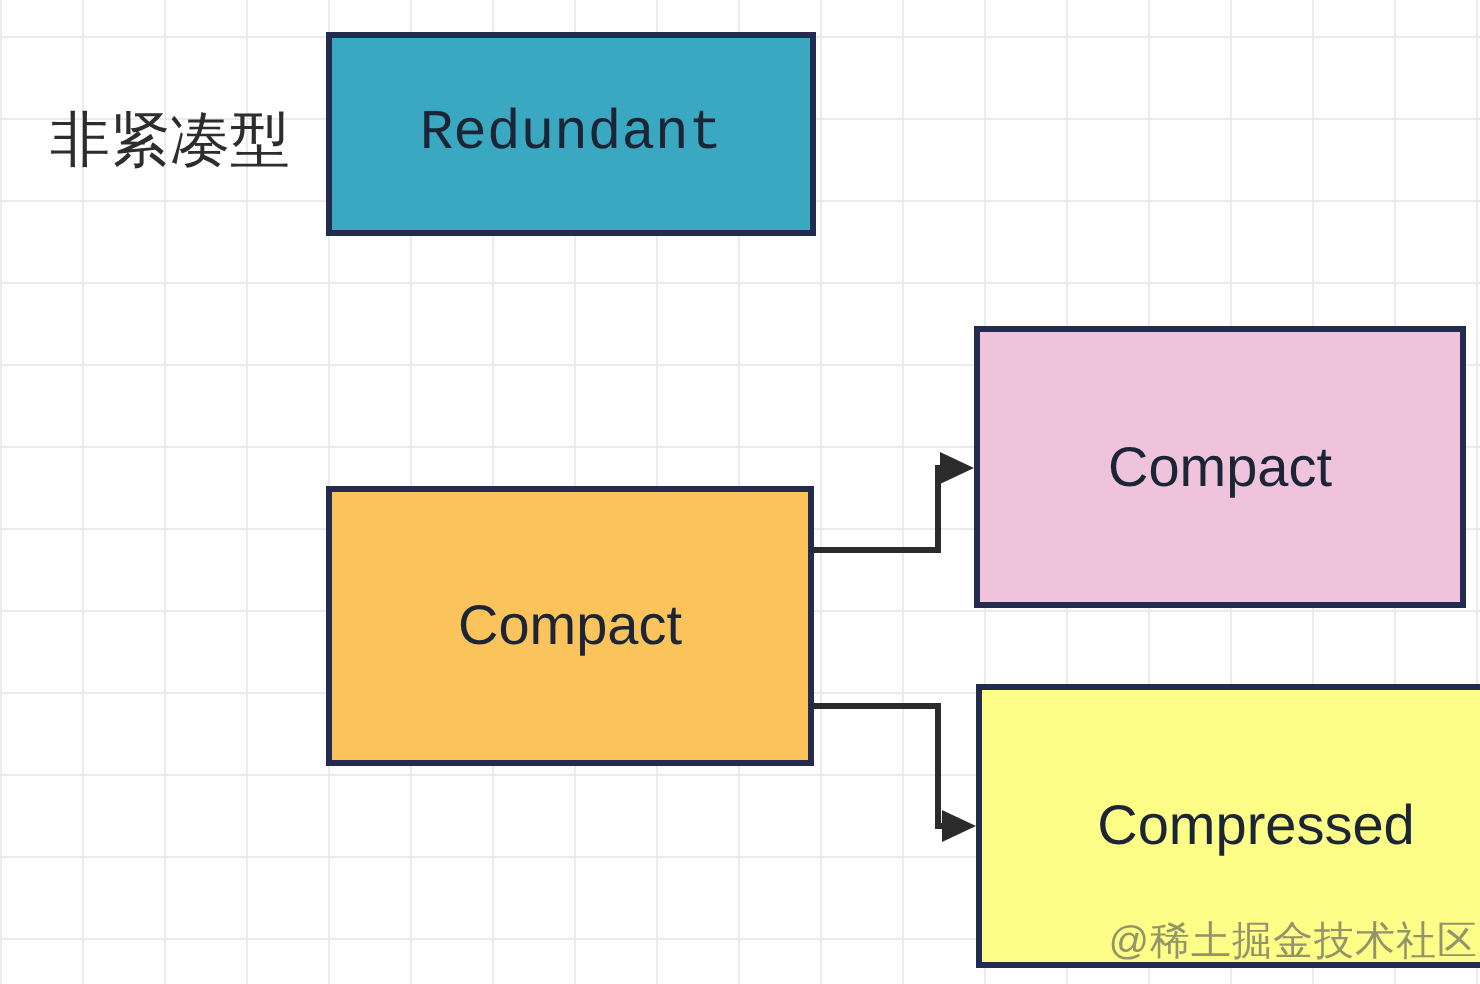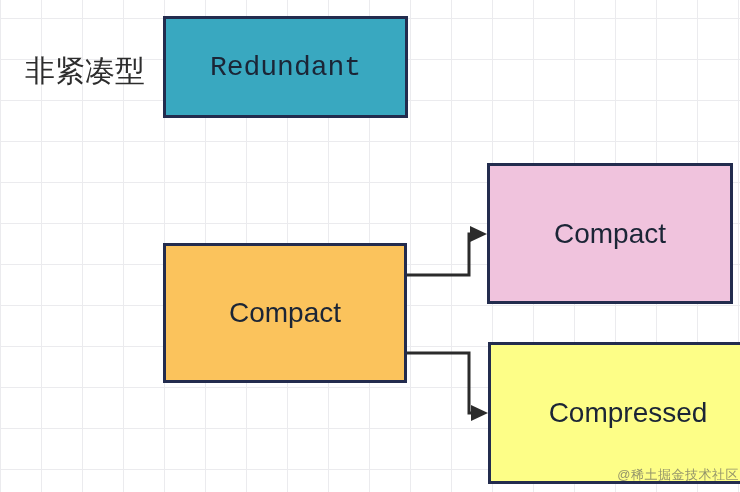--- a/index.html
+++ b/index.html
@@ -52,21 +52,21 @@
     line-height: 1;
     color: #2d2d2d;
     white-space: nowrap;
   }
   .label-non-compact { left: 25px; top: 56px; }
   .label-compact     { left: 37px; top: 312px; }
   .watermark {
     position: absolute;
     right: 1px;
     bottom: 8px;
-    font-size: 13px;
+    font-size: 20px;
     letter-spacing: 0.5px;
     color: rgba(90, 90, 90, 0.65);
     white-space: nowrap;
   }
 </style>
 </head>
 <body>
 
 <div class="canvas">
 

